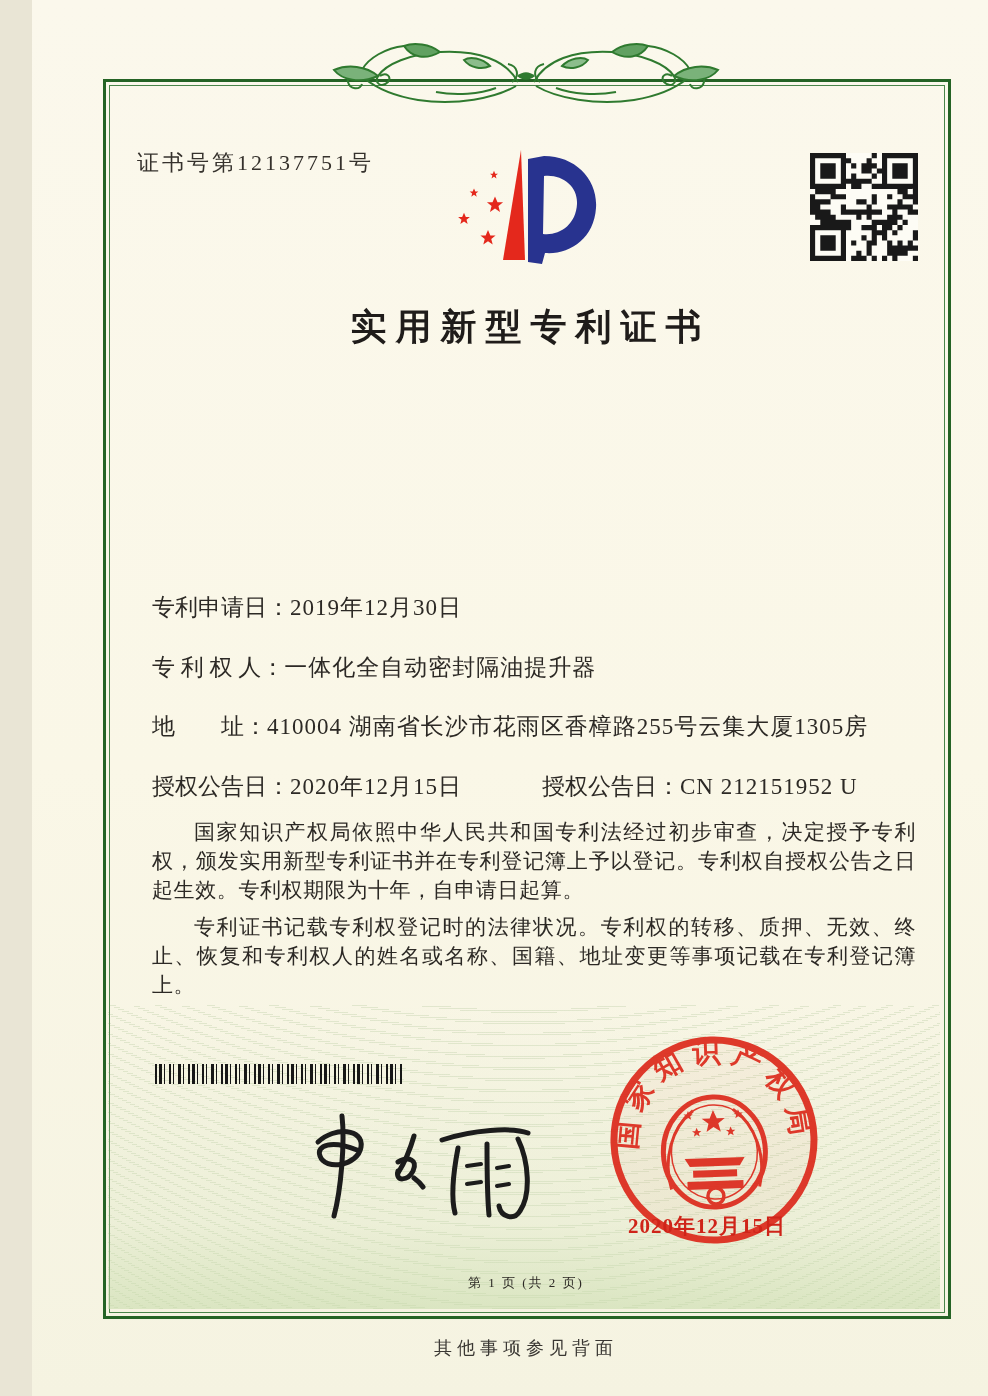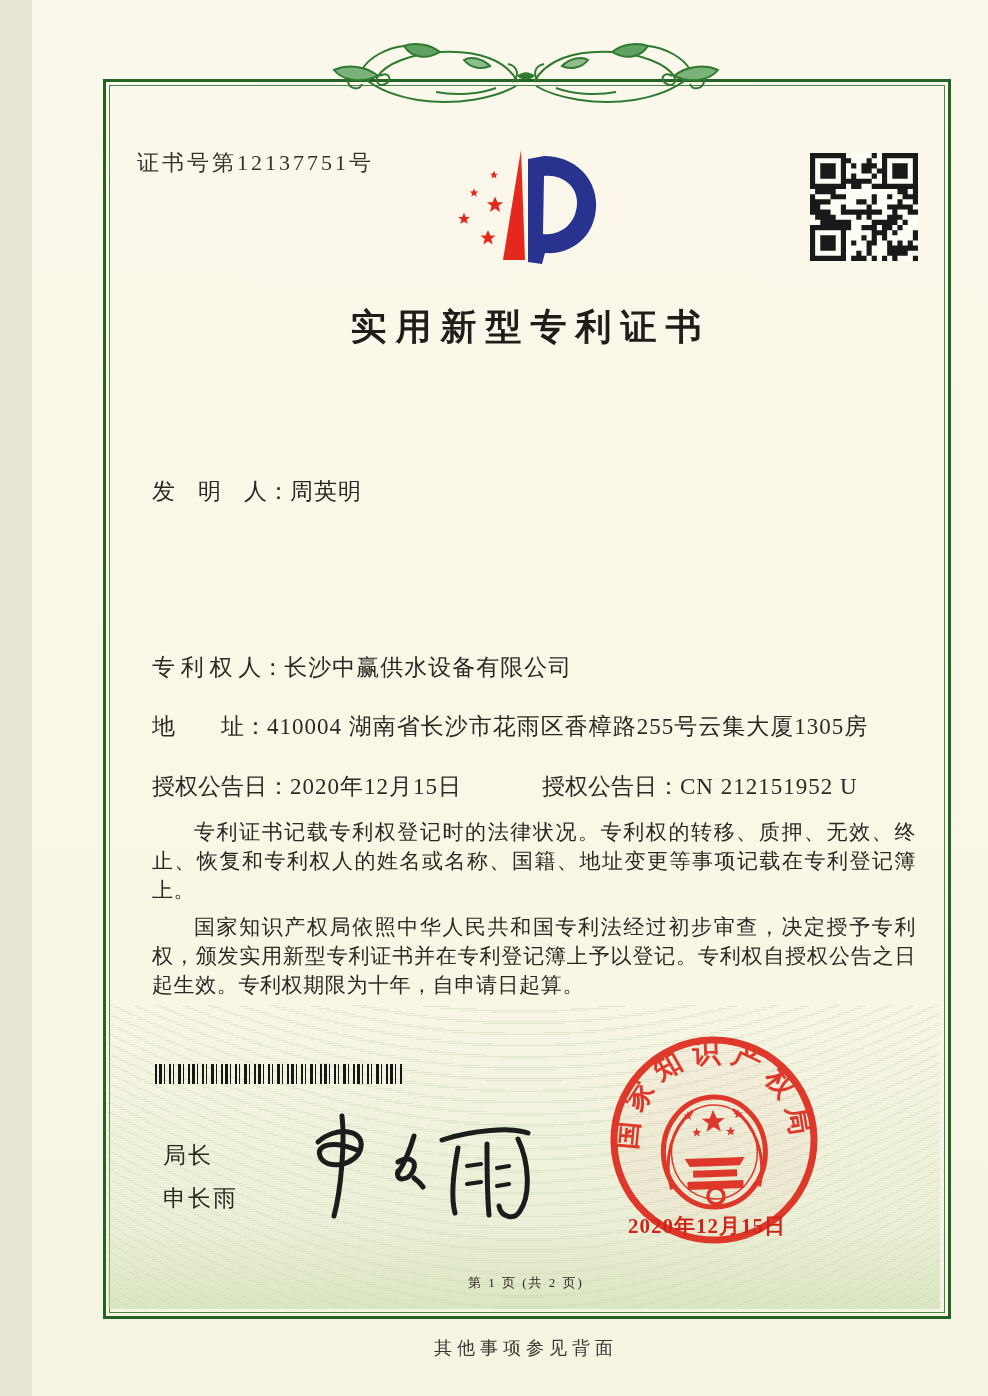--- a/index.html
+++ b/index.html
@@ -88,44 +88,40 @@
   </svg>
 
   <div class="qr">
     <svg id="qr" width="108" height="108" viewBox="0 0 108 108">
         <path d="M0.00,0.00h5.14v5.14h-5.14zM5.14,0.00h5.14v5.14h-5.14zM10.29,0.00h5.14v5.14h-5.14zM15.43,0.00h5.14v5.14h-5.14zM20.57,0.00h5.14v5.14h-5.14zM25.71,0.00h5.14v5.14h-5.14zM30.86,0.00h5.14v5.14h-5.14zM61.71,0.00h5.14v5.14h-5.14zM72.00,0.00h5.14v5.14h-5.14zM77.14,0.00h5.14v5.14h-5.14zM82.29,0.00h5.14v5.14h-5.14zM87.43,0.00h5.14v5.14h-5.14zM92.57,0.00h5.14v5.14h-5.14zM97.71,0.00h5.14v5.14h-5.14zM102.86,0.00h5.14v5.14h-5.14zM0.00,5.14h5.14v5.14h-5.14zM30.86,5.14h5.14v5.14h-5.14zM36.00,5.14h5.14v5.14h-5.14zM56.57,5.14h5.14v5.14h-5.14zM72.00,5.14h5.14v5.14h-5.14zM102.86,5.14h5.14v5.14h-5.14zM0.00,10.29h5.14v5.14h-5.14zM10.29,10.29h5.14v5.14h-5.14zM15.43,10.29h5.14v5.14h-5.14zM20.57,10.29h5.14v5.14h-5.14zM30.86,10.29h5.14v5.14h-5.14zM41.14,10.29h5.14v5.14h-5.14zM51.43,10.29h5.14v5.14h-5.14zM56.57,10.29h5.14v5.14h-5.14zM61.71,10.29h5.14v5.14h-5.14zM72.00,10.29h5.14v5.14h-5.14zM82.29,10.29h5.14v5.14h-5.14zM87.43,10.29h5.14v5.14h-5.14zM92.57,10.29h5.14v5.14h-5.14zM102.86,10.29h5.14v5.14h-5.14zM0.00,15.43h5.14v5.14h-5.14zM10.29,15.43h5.14v5.14h-5.14zM15.43,15.43h5.14v5.14h-5.14zM20.57,15.43h5.14v5.14h-5.14zM30.86,15.43h5.14v5.14h-5.14zM51.43,15.43h5.14v5.14h-5.14zM56.57,15.43h5.14v5.14h-5.14zM66.86,15.43h5.14v5.14h-5.14zM72.00,15.43h5.14v5.14h-5.14zM82.29,15.43h5.14v5.14h-5.14zM87.43,15.43h5.14v5.14h-5.14zM92.57,15.43h5.14v5.14h-5.14zM102.86,15.43h5.14v5.14h-5.14zM0.00,20.57h5.14v5.14h-5.14zM10.29,20.57h5.14v5.14h-5.14zM15.43,20.57h5.14v5.14h-5.14zM20.57,20.57h5.14v5.14h-5.14zM30.86,20.57h5.14v5.14h-5.14zM41.14,20.57h5.14v5.14h-5.14zM61.71,20.57h5.14v5.14h-5.14zM72.00,20.57h5.14v5.14h-5.14zM82.29,20.57h5.14v5.14h-5.14zM87.43,20.57h5.14v5.14h-5.14zM92.57,20.57h5.14v5.14h-5.14zM102.86,20.57h5.14v5.14h-5.14zM0.00,25.71h5.14v5.14h-5.14zM30.86,25.71h5.14v5.14h-5.14zM36.00,25.71h5.14v5.14h-5.14zM41.14,25.71h5.14v5.14h-5.14zM46.29,25.71h5.14v5.14h-5.14zM51.43,25.71h5.14v5.14h-5.14zM56.57,25.71h5.14v5.14h-5.14zM72.00,25.71h5.14v5.14h-5.14zM102.86,25.71h5.14v5.14h-5.14zM0.00,30.86h5.14v5.14h-5.14zM5.14,30.86h5.14v5.14h-5.14zM10.29,30.86h5.14v5.14h-5.14zM15.43,30.86h5.14v5.14h-5.14zM20.57,30.86h5.14v5.14h-5.14zM25.71,30.86h5.14v5.14h-5.14zM30.86,30.86h5.14v5.14h-5.14zM41.14,30.86h5.14v5.14h-5.14zM46.29,30.86h5.14v5.14h-5.14zM61.71,30.86h5.14v5.14h-5.14zM66.86,30.86h5.14v5.14h-5.14zM72.00,30.86h5.14v5.14h-5.14zM77.14,30.86h5.14v5.14h-5.14zM82.29,30.86h5.14v5.14h-5.14zM87.43,30.86h5.14v5.14h-5.14zM92.57,30.86h5.14v5.14h-5.14zM97.71,30.86h5.14v5.14h-5.14zM102.86,30.86h5.14v5.14h-5.14zM5.14,36.00h5.14v5.14h-5.14zM10.29,36.00h5.14v5.14h-5.14zM15.43,36.00h5.14v5.14h-5.14zM20.57,36.00h5.14v5.14h-5.14zM87.43,36.00h5.14v5.14h-5.14zM92.57,36.00h5.14v5.14h-5.14zM102.86,36.00h5.14v5.14h-5.14zM0.00,41.14h5.14v5.14h-5.14zM20.57,41.14h5.14v5.14h-5.14zM25.71,41.14h5.14v5.14h-5.14zM30.86,41.14h5.14v5.14h-5.14zM61.71,41.14h5.14v5.14h-5.14zM77.14,41.14h5.14v5.14h-5.14zM92.57,41.14h5.14v5.14h-5.14zM97.71,41.14h5.14v5.14h-5.14zM102.86,41.14h5.14v5.14h-5.14zM0.00,46.29h5.14v5.14h-5.14zM5.14,46.29h5.14v5.14h-5.14zM10.29,46.29h5.14v5.14h-5.14zM15.43,46.29h5.14v5.14h-5.14zM46.29,46.29h5.14v5.14h-5.14zM51.43,46.29h5.14v5.14h-5.14zM61.71,46.29h5.14v5.14h-5.14zM87.43,46.29h5.14v5.14h-5.14zM102.86,46.29h5.14v5.14h-5.14zM0.00,51.43h5.14v5.14h-5.14zM5.14,51.43h5.14v5.14h-5.14zM30.86,51.43h5.14v5.14h-5.14zM56.57,51.43h5.14v5.14h-5.14zM77.14,51.43h5.14v5.14h-5.14zM82.29,51.43h5.14v5.14h-5.14zM87.43,51.43h5.14v5.14h-5.14zM92.57,51.43h5.14v5.14h-5.14zM97.71,51.43h5.14v5.14h-5.14zM0.00,56.57h5.14v5.14h-5.14zM5.14,56.57h5.14v5.14h-5.14zM10.29,56.57h5.14v5.14h-5.14zM15.43,56.57h5.14v5.14h-5.14zM30.86,56.57h5.14v5.14h-5.14zM36.00,56.57h5.14v5.14h-5.14zM41.14,56.57h5.14v5.14h-5.14zM46.29,56.57h5.14v5.14h-5.14zM51.43,56.57h5.14v5.14h-5.14zM56.57,56.57h5.14v5.14h-5.14zM61.71,56.57h5.14v5.14h-5.14zM66.86,56.57h5.14v5.14h-5.14zM82.29,56.57h5.14v5.14h-5.14zM97.71,56.57h5.14v5.14h-5.14zM102.86,56.57h5.14v5.14h-5.14zM5.14,61.71h5.14v5.14h-5.14zM10.29,61.71h5.14v5.14h-5.14zM15.43,61.71h5.14v5.14h-5.14zM20.57,61.71h5.14v5.14h-5.14zM46.29,61.71h5.14v5.14h-5.14zM56.57,61.71h5.14v5.14h-5.14zM77.14,61.71h5.14v5.14h-5.14zM82.29,61.71h5.14v5.14h-5.14zM87.43,61.71h5.14v5.14h-5.14zM10.29,66.86h5.14v5.14h-5.14zM15.43,66.86h5.14v5.14h-5.14zM20.57,66.86h5.14v5.14h-5.14zM25.71,66.86h5.14v5.14h-5.14zM30.86,66.86h5.14v5.14h-5.14zM36.00,66.86h5.14v5.14h-5.14zM61.71,66.86h5.14v5.14h-5.14zM66.86,66.86h5.14v5.14h-5.14zM72.00,66.86h5.14v5.14h-5.14zM77.14,66.86h5.14v5.14h-5.14zM82.29,66.86h5.14v5.14h-5.14zM92.57,66.86h5.14v5.14h-5.14zM0.00,72.00h5.14v5.14h-5.14zM5.14,72.00h5.14v5.14h-5.14zM10.29,72.00h5.14v5.14h-5.14zM15.43,72.00h5.14v5.14h-5.14zM20.57,72.00h5.14v5.14h-5.14zM25.71,72.00h5.14v5.14h-5.14zM30.86,72.00h5.14v5.14h-5.14zM36.00,72.00h5.14v5.14h-5.14zM51.43,72.00h5.14v5.14h-5.14zM56.57,72.00h5.14v5.14h-5.14zM61.71,72.00h5.14v5.14h-5.14zM72.00,72.00h5.14v5.14h-5.14zM77.14,72.00h5.14v5.14h-5.14zM87.43,72.00h5.14v5.14h-5.14zM0.00,77.14h5.14v5.14h-5.14zM30.86,77.14h5.14v5.14h-5.14zM61.71,77.14h5.14v5.14h-5.14zM66.86,77.14h5.14v5.14h-5.14zM72.00,77.14h5.14v5.14h-5.14zM82.29,77.14h5.14v5.14h-5.14zM102.86,77.14h5.14v5.14h-5.14zM0.00,82.29h5.14v5.14h-5.14zM10.29,82.29h5.14v5.14h-5.14zM15.43,82.29h5.14v5.14h-5.14zM20.57,82.29h5.14v5.14h-5.14zM30.86,82.29h5.14v5.14h-5.14zM51.43,82.29h5.14v5.14h-5.14zM61.71,82.29h5.14v5.14h-5.14zM72.00,82.29h5.14v5.14h-5.14zM102.86,82.29h5.14v5.14h-5.14zM0.00,87.43h5.14v5.14h-5.14zM10.29,87.43h5.14v5.14h-5.14zM15.43,87.43h5.14v5.14h-5.14zM20.57,87.43h5.14v5.14h-5.14zM30.86,87.43h5.14v5.14h-5.14zM41.14,87.43h5.14v5.14h-5.14zM56.57,87.43h5.14v5.14h-5.14zM61.71,87.43h5.14v5.14h-5.14zM77.14,87.43h5.14v5.14h-5.14zM87.43,87.43h5.14v5.14h-5.14zM97.71,87.43h5.14v5.14h-5.14zM0.00,92.57h5.14v5.14h-5.14zM10.29,92.57h5.14v5.14h-5.14zM15.43,92.57h5.14v5.14h-5.14zM20.57,92.57h5.14v5.14h-5.14zM30.86,92.57h5.14v5.14h-5.14zM56.57,92.57h5.14v5.14h-5.14zM77.14,92.57h5.14v5.14h-5.14zM82.29,92.57h5.14v5.14h-5.14zM87.43,92.57h5.14v5.14h-5.14zM92.57,92.57h5.14v5.14h-5.14zM97.71,92.57h5.14v5.14h-5.14zM102.86,92.57h5.14v5.14h-5.14zM0.00,97.71h5.14v5.14h-5.14zM30.86,97.71h5.14v5.14h-5.14zM46.29,97.71h5.14v5.14h-5.14zM56.57,97.71h5.14v5.14h-5.14zM77.14,97.71h5.14v5.14h-5.14zM82.29,97.71h5.14v5.14h-5.14zM87.43,97.71h5.14v5.14h-5.14zM92.57,97.71h5.14v5.14h-5.14zM0.00,102.86h5.14v5.14h-5.14zM5.14,102.86h5.14v5.14h-5.14zM10.29,102.86h5.14v5.14h-5.14zM15.43,102.86h5.14v5.14h-5.14zM20.57,102.86h5.14v5.14h-5.14zM25.71,102.86h5.14v5.14h-5.14zM30.86,102.86h5.14v5.14h-5.14zM41.14,102.86h5.14v5.14h-5.14zM46.29,102.86h5.14v5.14h-5.14zM51.43,102.86h5.14v5.14h-5.14zM61.71,102.86h5.14v5.14h-5.14zM72.00,102.86h5.14v5.14h-5.14zM82.29,102.86h5.14v5.14h-5.14zM102.86,102.86h5.14v5.14h-5.14z" fill="#191919"></path>
       </svg>
   </div>
 
   <div class="title">实用新型专利证书</div>
 
-  <div class="field-row" style="top:476px">
-    <span>发　明　人：</span><span class="fvalue">周英明</span>
+  <div class="field-row" style="top:592px">
+    <span>专利申请日：</span><span class="fvalue">2019年12月30日</span>
   </div>
   <div class="field-row" style="top:652px">
-    <span>专 利 权 人：</span><span class="fvalue">长沙中赢供水设备有限公司</span>
+    <span>专 利 权 人：</span><span class="fvalue">一体化全自动密封隔油提升器</span>
   </div>
   <div class="field-row" style="top:711px">
     <span>地　　址：</span><span class="fvalue">410004 湖南省长沙市花雨区香樟路255号云集大厦1305房</span>
   </div>
   <div class="field-row" style="top:771px">
     <span>授权公告日：</span><span class="fvalue">2020年12月15日</span><span class="pair-gap">授权公告日：</span><span class="fvalue">CN 212151952 U</span>
   </div>
 
   <div class="paras">
+    <p>国家知识产权局依照中华人民共和国专利法经过初步审查，决定授予专利权，颁发实用新型专利证书并在专利登记簿上予以登记。专利权自授权公告之日起生效。专利权期限为十年，自申请日起算。</p>
     <p>专利证书记载专利权登记时的法律状况。专利权的转移、质押、无效、终止、恢复和专利权人的姓名或名称、国籍、地址变更等事项记载在专利登记簿上。</p>
-    <p>国家知识产权局依照中华人民共和国专利法经过初步审查，决定授予专利权，颁发实用新型专利证书并在专利登记簿上予以登记。专利权自授权公告之日起生效。专利权期限为十年，自申请日起算。</p>
   </div>
 
   <div class="barcode"></div>
 
-  <div class="signer">
-    <div>局长</div>
-    <div>申长雨</div>
-  </div>
 
   <svg class="signature" viewBox="0 0 250 112">
     <g stroke="#1c1c1c" stroke-width="5" fill="none" stroke-linecap="round">
       <path d="M52,6 C55,32 51,80 44,106"></path>
       <path d="M28,32 C45,16 74,19 71,37 C68,56 35,61 30,46 C26,35 42,30 67,40"></path>
       <path d="M124,26 C120,40 115,52 108,63"></path>
       <path d="M108,52 C119,46 128,50 123,61 C118,71 105,72 108,61"></path>
       <path d="M124,68 C128,71 131,74 133,77"></path>
       <path d="M152,30 C182,20 222,17 238,23"></path>
       <path d="M168,38 C163,64 161,88 165,103"></path>

